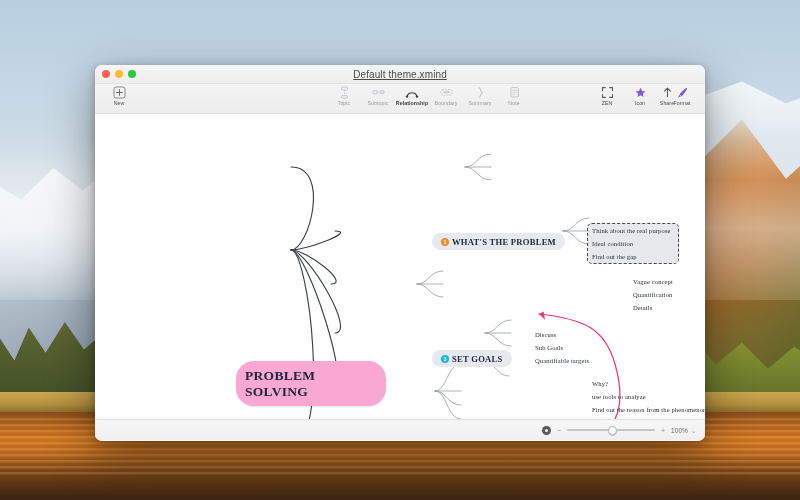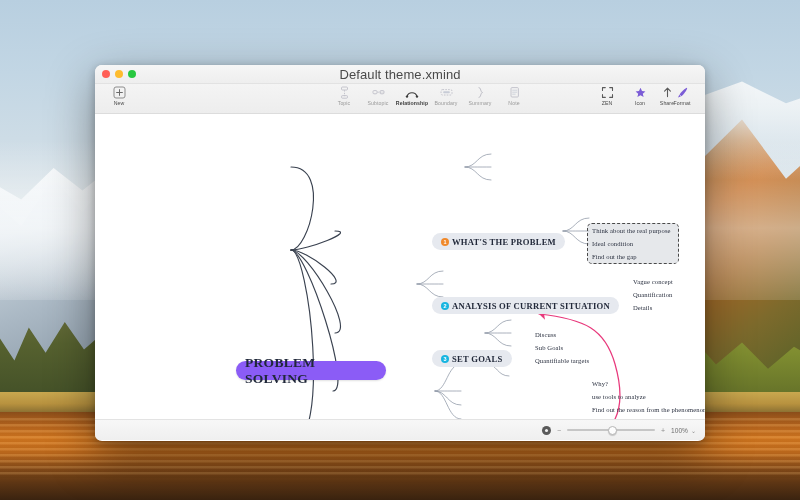--- a/index.html
+++ b/index.html
@@ -76,22 +76,23 @@
   }
   .titlebar {
     height:19px; position:relative;
     background:linear-gradient(#f6f6f6,#eeeeee);
     border-bottom:1px solid #e2e2e2;
   }
   .lights { position:absolute; left:7px; top:5px; display:flex; gap:5px; }
   .light { width:8px; height:8px; border-radius:50%; }
   .l-red{background:#ff5f57;} .l-yellow{background:#febc2e;} .l-green{background:#28c840;}
   .win-title {
-    text-align:center; font-size:13px; color:#4a4a4a; line-height:19px;
+    text-align:center; font-size:10px; color:#4a4a4a; line-height:19px;
     letter-spacing:.1px;
+    text-decoration:underline;
   }
   .toolbar {
     height:30px; background:linear-gradient(#f4f4f4,#ededed);
     border-bottom:1px solid #dcdcdc;
     display:flex; align-items:flex-start; position:relative;
   }
   .tb-item {
     display:flex; flex-direction:column; align-items:center; justify-content:flex-start;
     width:34px; padding-top:2px; cursor:default;
   }
@@ -123,22 +124,22 @@
   .zoom-caret { font-size:6px; color:#8d8d8d; margin-left:-2px; }
 
   
   #map-svg { position:absolute; inset:0; }
   .node {
     position:absolute; display:flex; align-items:center; gap:3px;
     border-radius:9px; padding:3px 9px;
     font-family:"Liberation Serif", serif;
   }
   .central {
-    left:141px; top:247px; width:150px; height:19px;
-    background:#8b5cf6; border-radius:18px;
+    left:141px; top:247px; width:150px; height:45px;
+    background:#f9a8d4; border-radius:18px;
     justify-content:center;
     box-shadow:0 1px 2px rgba(0,0,0,.12);
   }
   .central-label {
     font-size:13.5px; font-weight:bold; color:#20283a; letter-spacing:.3px;
   }
   .main-node {
     background:#e6e9ef; height:17px; white-space:nowrap;
   }
   .main-label {
@@ -355,24 +356,20 @@
     </div>
 
     <div class="node main-node" style="left:337px; top:119px;">
       <span class="mini-ico ico-orange">1</span>
       <span class="main-label">WHAT'S THE PROBLEM</span>
     </div>
     <div class="subtopic" style="left:497px; top:113px;">Think about the real purpose</div>
     <div class="subtopic" style="left:497px; top:126px;">Ideal condition</div>
     <div class="subtopic" style="left:497px; top:139px;">Find out the gap</div>
 
-    <div class="node main-node" style="left:337px; top:183px;">
-      <span class="mini-ico ico-cyan">2</span>
-      <span class="main-label">ANALYSIS OF CURRENT SITUATION</span>
-    </div>
     <div class="subtopic" style="left:538px; top:164px;">Vague concept</div>
     <div class="subtopic" style="left:538px; top:177px;">Quantification</div>
     <div class="subtopic" style="left:538px; top:190px;">Details</div>
 
     <div class="node main-node" style="left:337px; top:236px;">
       <span class="mini-ico ico-cyan">3</span>
       <span class="main-label">SET GOALS</span>
     </div>
     <div class="subtopic" style="left:440px; top:217px;">Discuss</div>
     <div class="subtopic" style="left:440px; top:230px;">Sub Goals</div>

